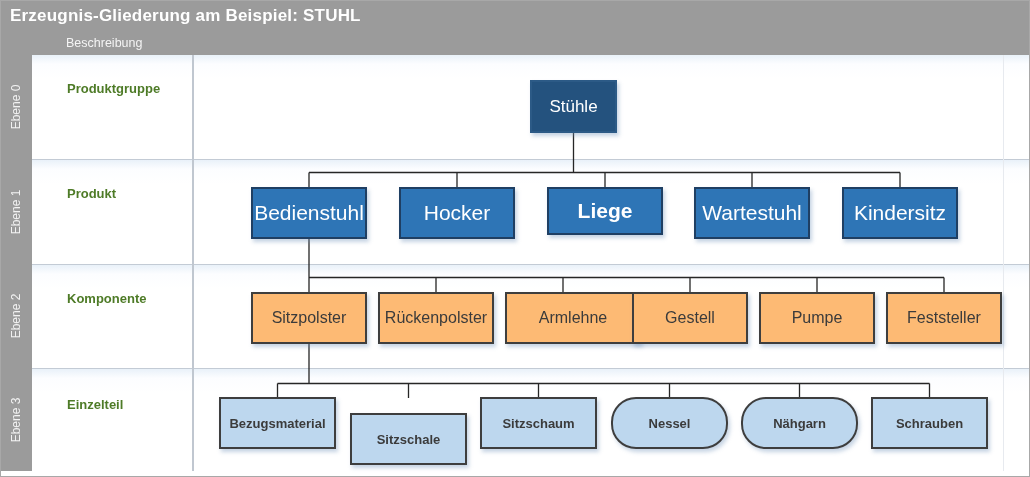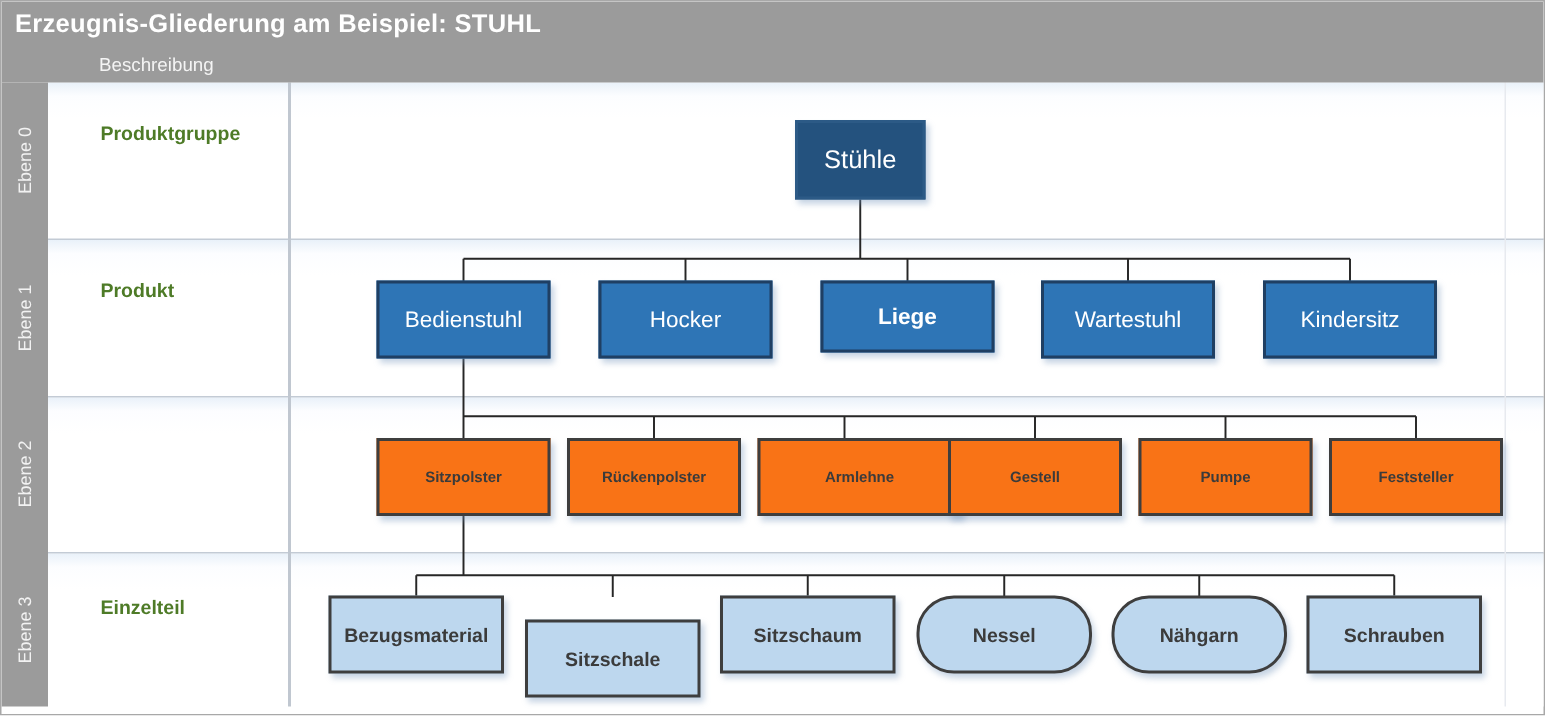--- a/index.html
+++ b/index.html
@@ -21,22 +21,22 @@
   .band.bt{border-top:1px solid #c3cbd5;}
   
   .vsep{position:absolute;top:54px;height:416px;width:2px;background:#c0c7d0;}
   .vsep.faint{width:1px;background:#e7eaef;}
   
   .desc{position:absolute;left:66px;width:125px;color:#4e7b27;font-size:13px;font-weight:bold;line-height:16px;}
   
   .node{position:absolute;display:flex;align-items:center;justify-content:center;text-align:center;
     box-sizing:border-box;box-shadow:2px 3px 4px rgba(110,145,185,.40);}
   .lvl0{background:#24527e;border:2px solid #2c5a86;color:#ffffff;font-size:17px;}
-  .lvl1{background:#2e75b6;border:2px solid #1f3f63;color:#ffffff;font-size:15px;}
-  .lvl2{background:#f97316;border:2px solid #3e3e3e;color:#3b3b3b;font-weight:bold;font-size:10px;}
+  .lvl1{background:#2e75b6;border:2px solid #1f3f63;color:#ffffff;font-size:21px;}
+  .lvl2{background:#fdba74;border:2px solid #3e3e3e;color:#3b3b3b;font-weight:normal;font-size:16px;}
   .lvl3{background:#bdd7ee;border:2px solid #3e3e3e;color:#3b3b3b;font-weight:bold;font-size:13px;}
   svg.connectors{position:absolute;left:0;top:0;pointer-events:none;}
 </style>
 </head>
 <body>
 
 <div class="stage">
 
   <div class="band" style="top:54px;height:104px;"></div>
   <div class="band bt" style="top:158px;height:105px;"></div>
@@ -61,20 +61,21 @@
     <div class="axis-cell" style="top:209px;height:104px;">
         <span>Ebene 2</span>
       </div>
     <div class="axis-cell" style="top:313px;height:103px;">
         <span>Ebene 3</span>
       </div>
   </div>
 
   <div class="desc" style="top:80px;">Produktgruppe</div>
   <div class="desc" style="top:185px;">Produkt</div>
+  <div class="desc" style="top:290px;">Komponente</div>
   <div class="desc" style="top:396px;">Einzelteil</div>
 
   <svg class="connectors" width="1030" height="477">
     <g stroke="#262626" stroke-width="1.3" fill="none">
 
       <path d="M572.5 132 V171.5 M308 171.5 H899
                M308 171.5 V187 M456 171.5 V187 M604 171.5 V187 M751 171.5 V187 M899 171.5 V187"></path>
 
       <path d="M308 238 V276.5 M308 276.5 H943
                M308 276.5 V292 M435 276.5 V292 M562 276.5 V292 M689 276.5 V292 M816 276.5 V292 M943 276.5 V292"></path>

